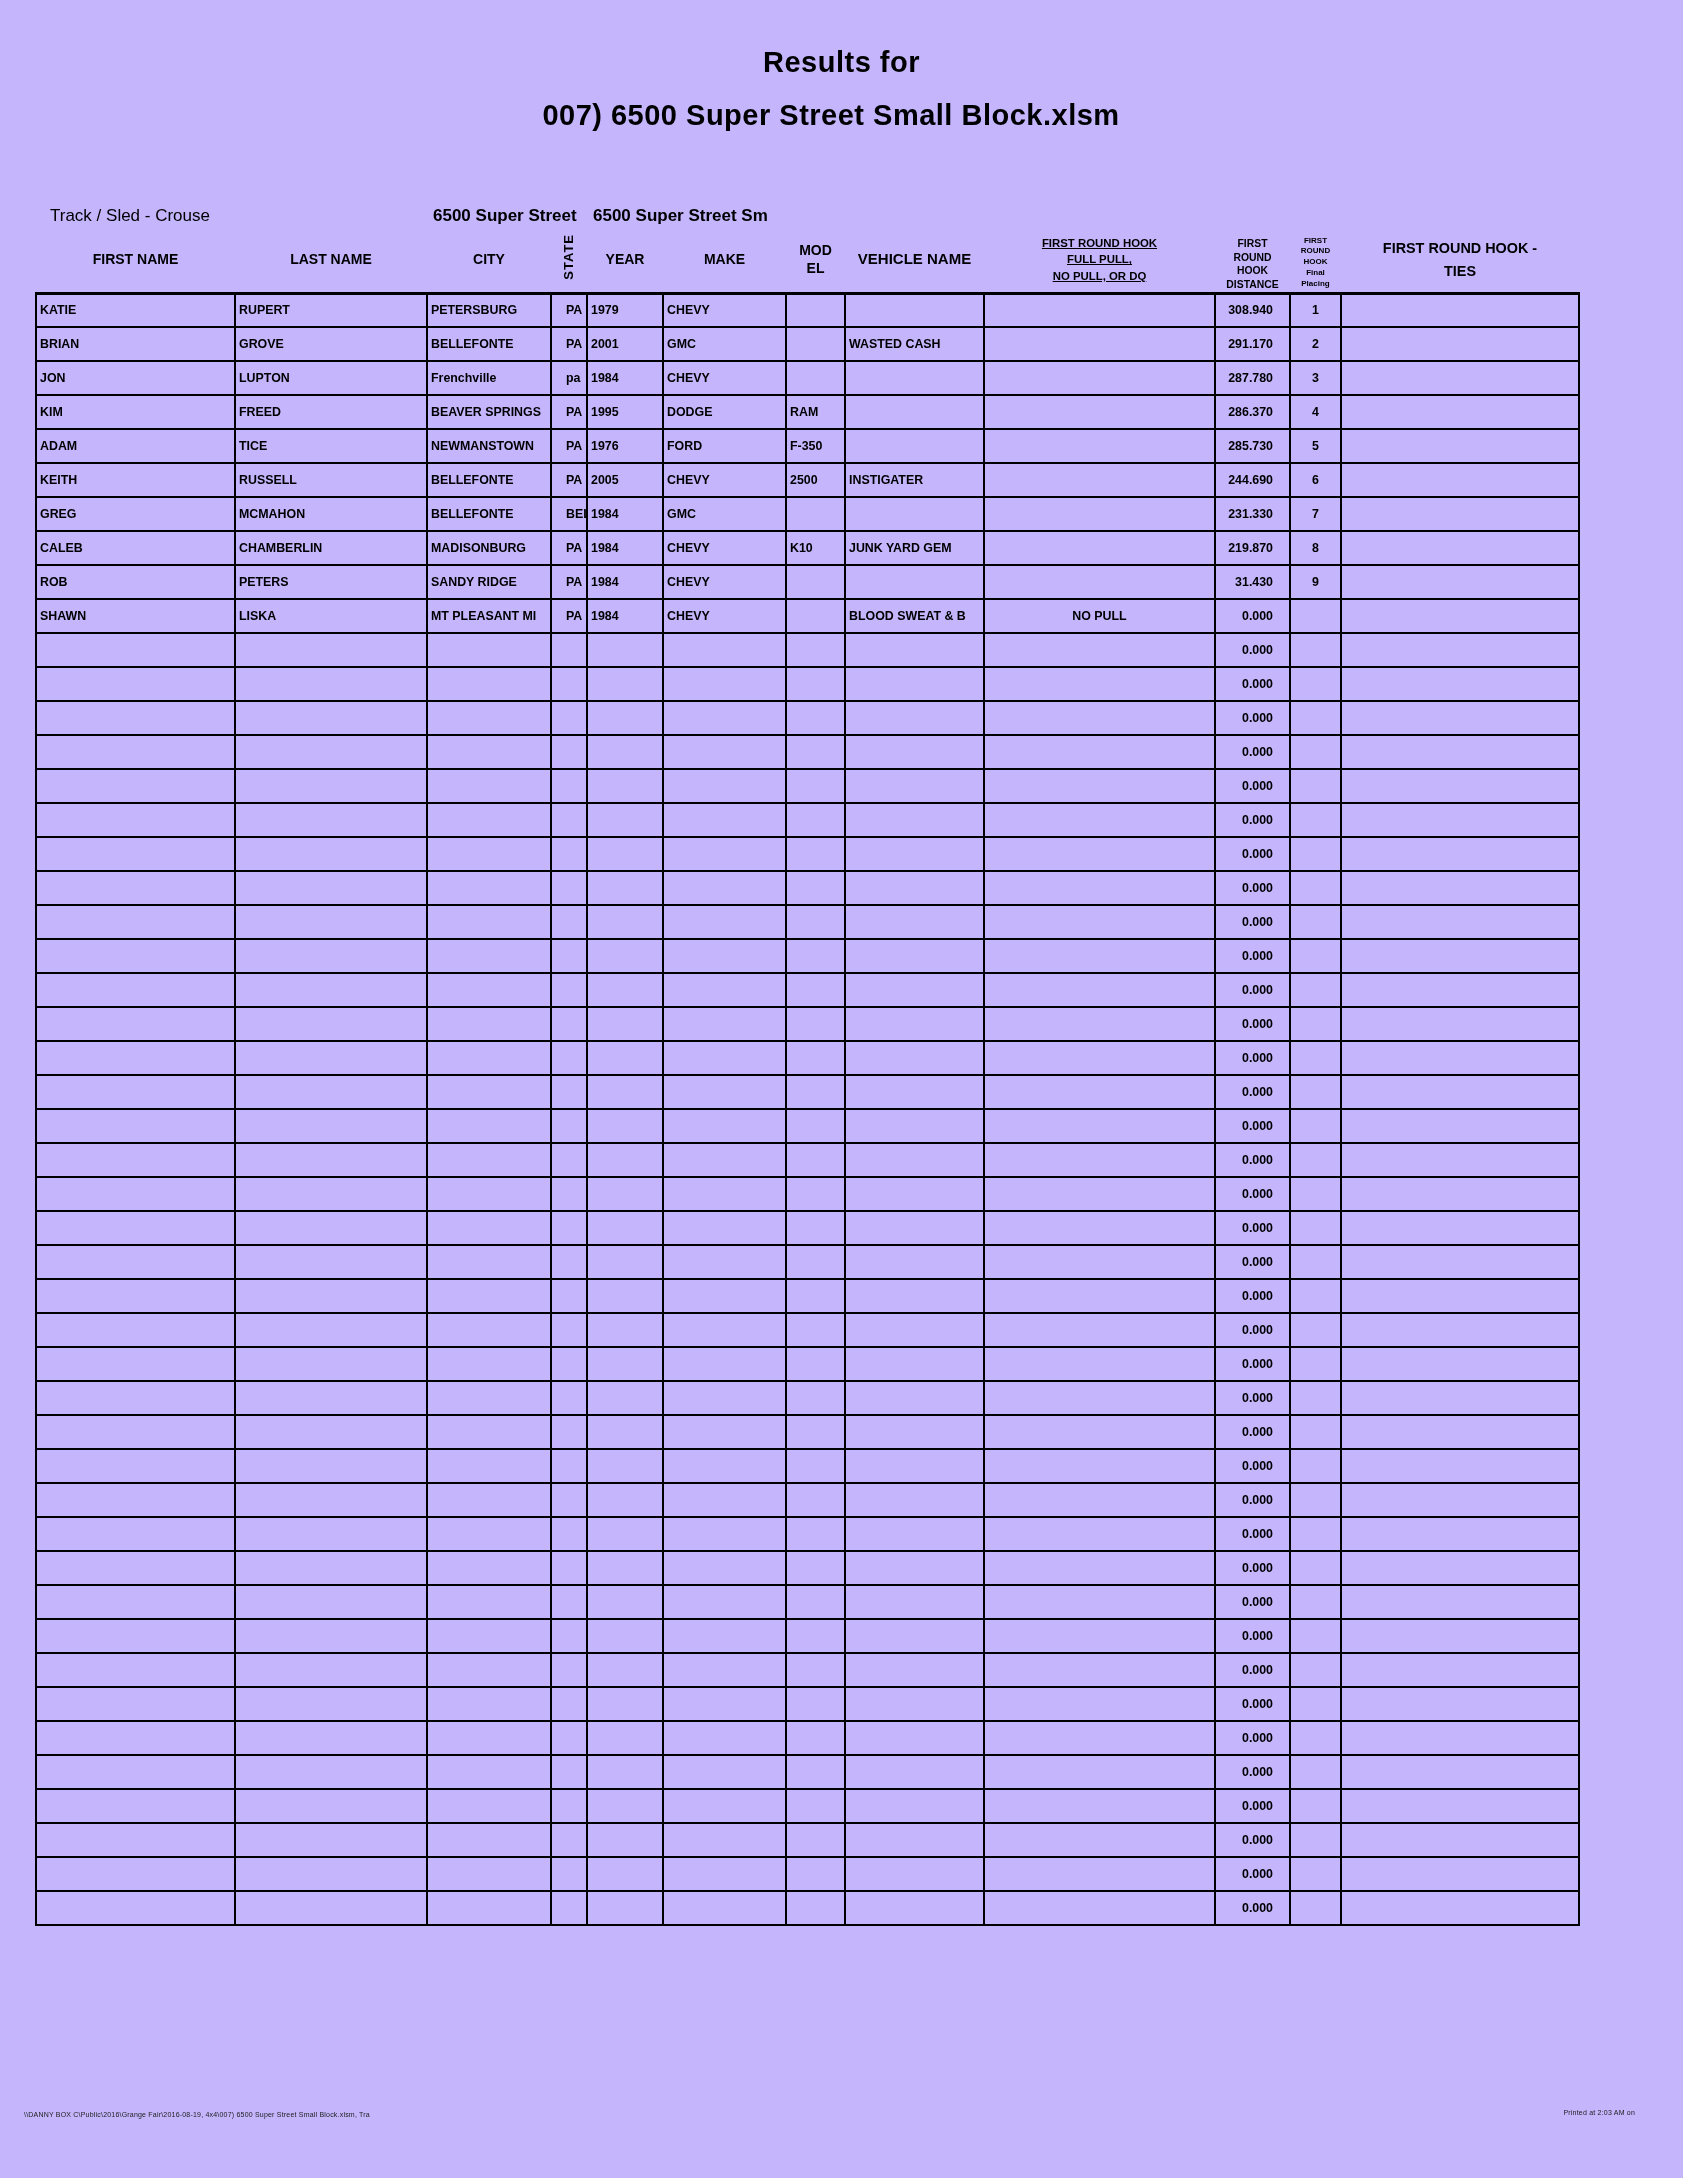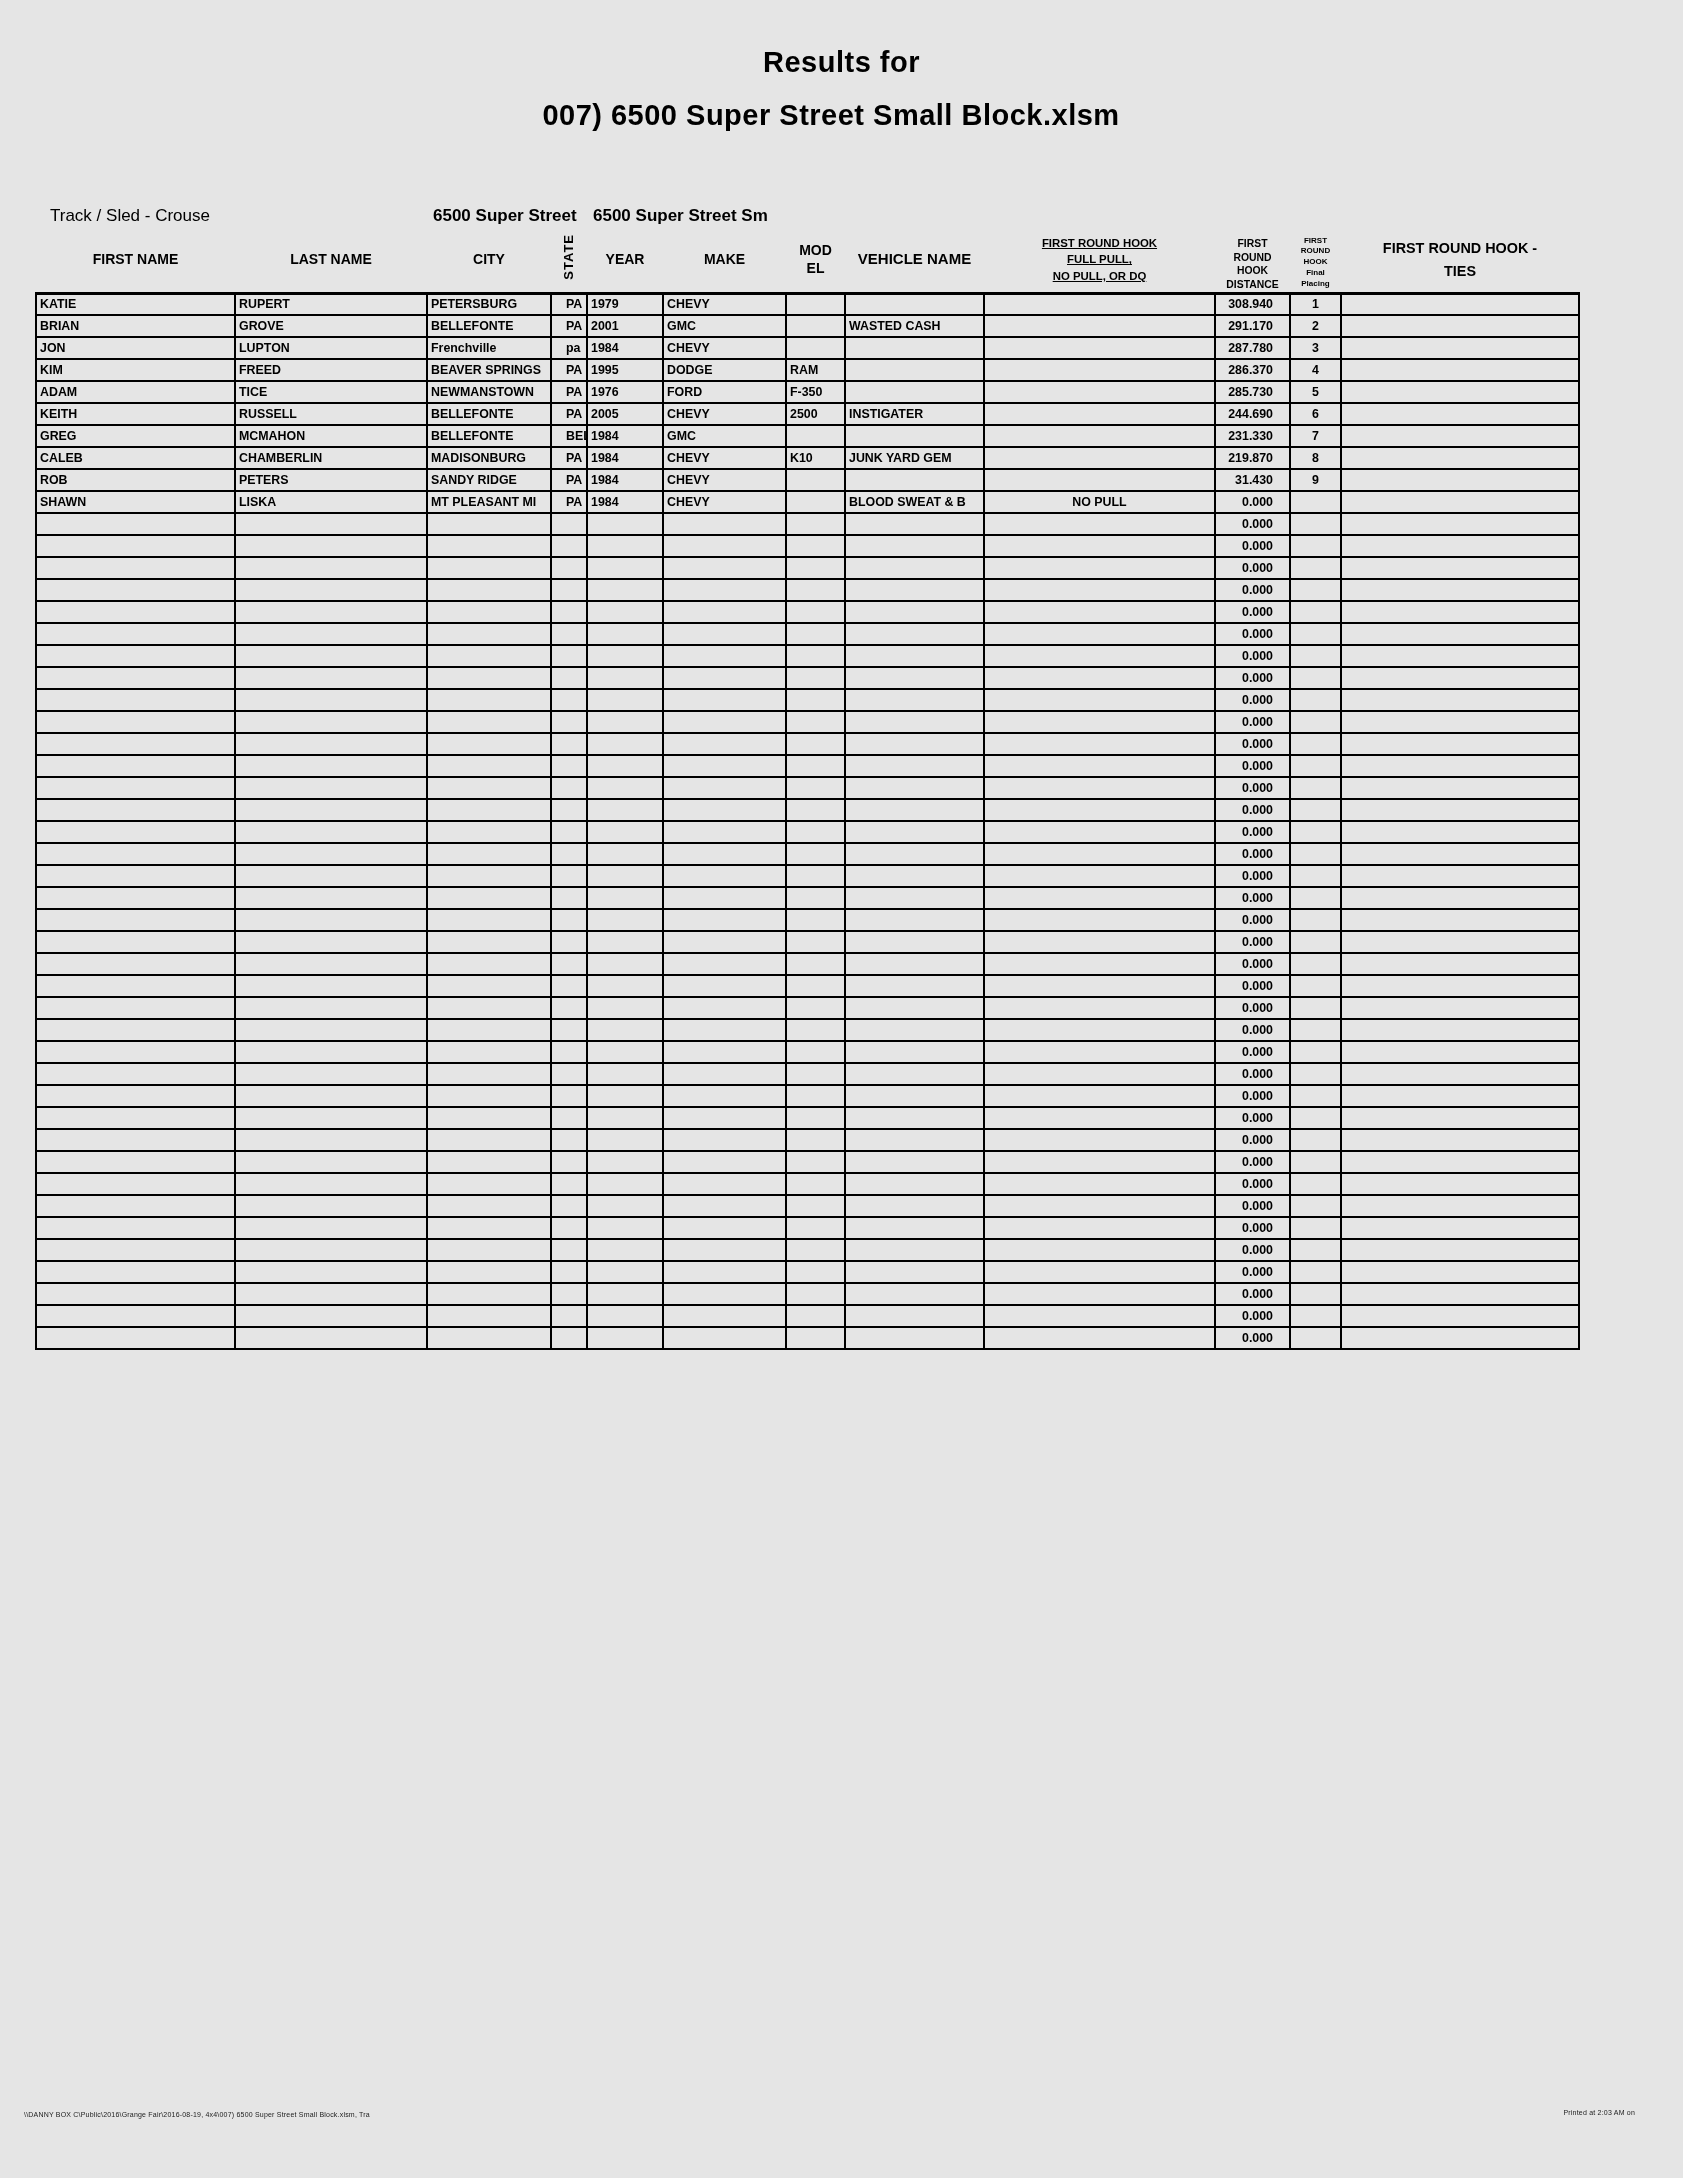--- a/index.html
+++ b/index.html
@@ -1,17 +1,17 @@
 <!DOCTYPE html>
 <html><head>
 <meta charset="utf-8">
 <style>
   html,body { margin:0; padding:0; background:#ffffff; }
   body { width:1683px; height:2178px; font-family:"Liberation Sans", sans-serif; color:#000; }
-  .page { position:relative; width:1683px; height:2178px; background:#e5e5e5; overflow:hidden; }
+  .page { position:relative; width:1683px; height:2178px; background:#c4b5fd; overflow:hidden; }
 
   .title-line1 { position:absolute; top:46px; left:0; width:1683px; text-align:center;
                  font-size:29px; font-weight:bold; letter-spacing:0.5px; }
   .title-line2 { position:absolute; top:99px; left:0; width:1662px; text-align:center;
                  font-size:29px; font-weight:bold; letter-spacing:0.5px; }
 
   .meta-track   { position:absolute; top:206px; left:50px;  font-size:17px; font-weight:normal; }
   .meta-class1  { position:absolute; top:206px; left:433px; font-size:17px; font-weight:bold; }
   .meta-class2  { position:absolute; top:206px; left:593px; font-size:17px; font-weight:bold; }
 
@@ -24,21 +24,21 @@
   th.h-basic    { font-size:14px; }
   th.h-model    { font-size:14px; }
   th.h-vehicle  { font-size:15px; }
   th.h-fullpull { font-size:11.4px; line-height:1.45;text-decoration:underline; }
   th.h-distance { font-size:10.4px; vertical-align:bottom; line-height:1.3; }
   th.h-placing  { font-size:8px; vertical-align:bottom; line-height:1.35; padding-bottom:2px; }
   th.h-ties     { font-size:14.4px; line-height:1.6; }
   .vtext { display:inline-block; writing-mode:vertical-rl; transform:rotate(180deg);
            font-size:13px; font-weight:bold; letter-spacing:1px; }
 
-  tbody tr { height:22px;margin-top:42px; }
+  tbody tr { height:34px;margin-top:42px; }
   tbody td { border:2px solid #000; font-size:12.4px; font-weight:bold; padding:0 3px;
              overflow:hidden; white-space:nowrap; vertical-align:middle; }
   td.col-state { padding:0 14px; }
   td.col-distance { text-align:right; padding-right:16px; }
   td.col-placing { text-align:center; }
   td.col-hook { text-align:center; }
 
   .footer-left  { position:absolute; left:24px;  top:2111px; font-size:7px; color:#222;
                   letter-spacing:0.2px; }
   .footer-right { position:absolute; right:48px; top:2109px; font-size:7px; color:#222;

